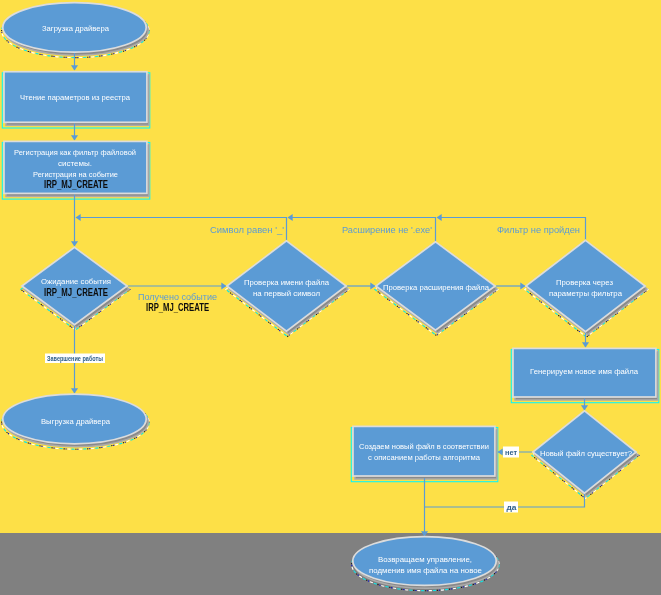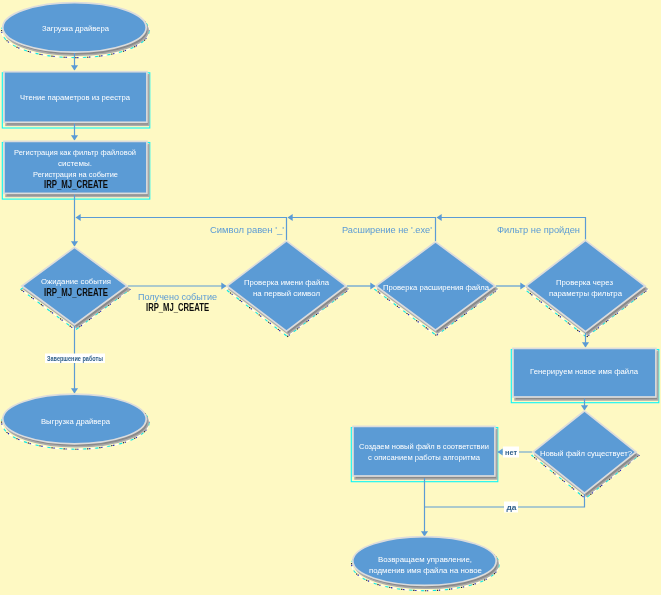--- a/index.html
+++ b/index.html
@@ -1,18 +1,18 @@
 <!DOCTYPE html>
 <html><head>
 <meta charset="utf-8">
 <style>
   html,body{margin:0;padding:0;}
   body{width:661px;height:595px;background:#808080;overflow:hidden;
        font-family:"Liberation Sans","DejaVu Sans",sans-serif;}
-  #stage{position:relative;width:661px;height:595px;background:#fef9c3;}
+  #stage{position:relative;width:661px;height:533px;background:#fde047;}
   svg#canvas{position:absolute;left:0;top:0;width:661px;height:595px;}
   .shadow{fill:#8A8A8A;stroke:#ABABAB;stroke-width:1.5;}
   .shape{fill:#5B9BD5;stroke:#DCDCDC;stroke-width:1.7;}
   .marquee{fill:none;stroke-width:1.1;}
   .nodetext{fill:#FFFFFF;font-size:8px;font-family:"Liberation Sans",sans-serif;}
   .nodetext.bold{fill:#0D0D0D;font-weight:bold;font-size:10.4px;}
   .conn{stroke:#5B9BD5;stroke-width:1.2;fill:none;}
   .arrow{fill:#5B9BD5;}
   .edgelabel{fill:#5B9BD5;font-size:9px;}
   .edgelabel.dark{fill:#0D0D0D;font-weight:bold;font-size:10.4px;}

